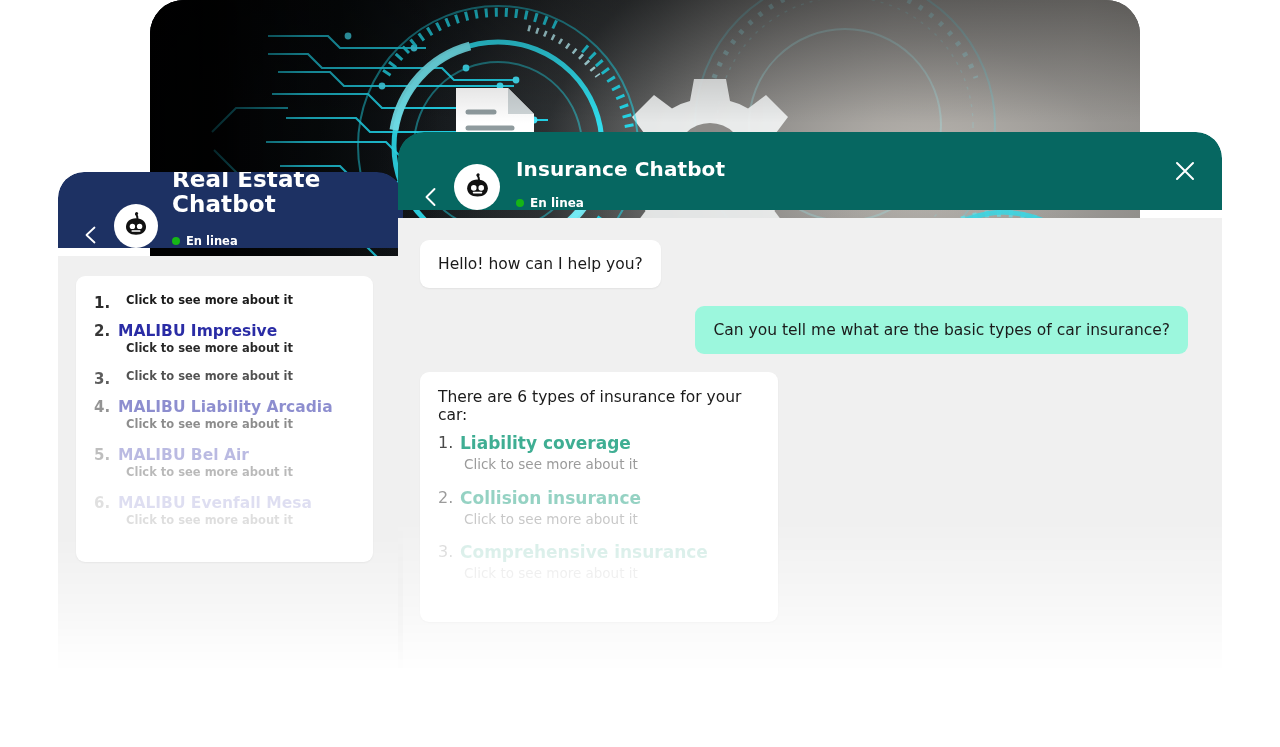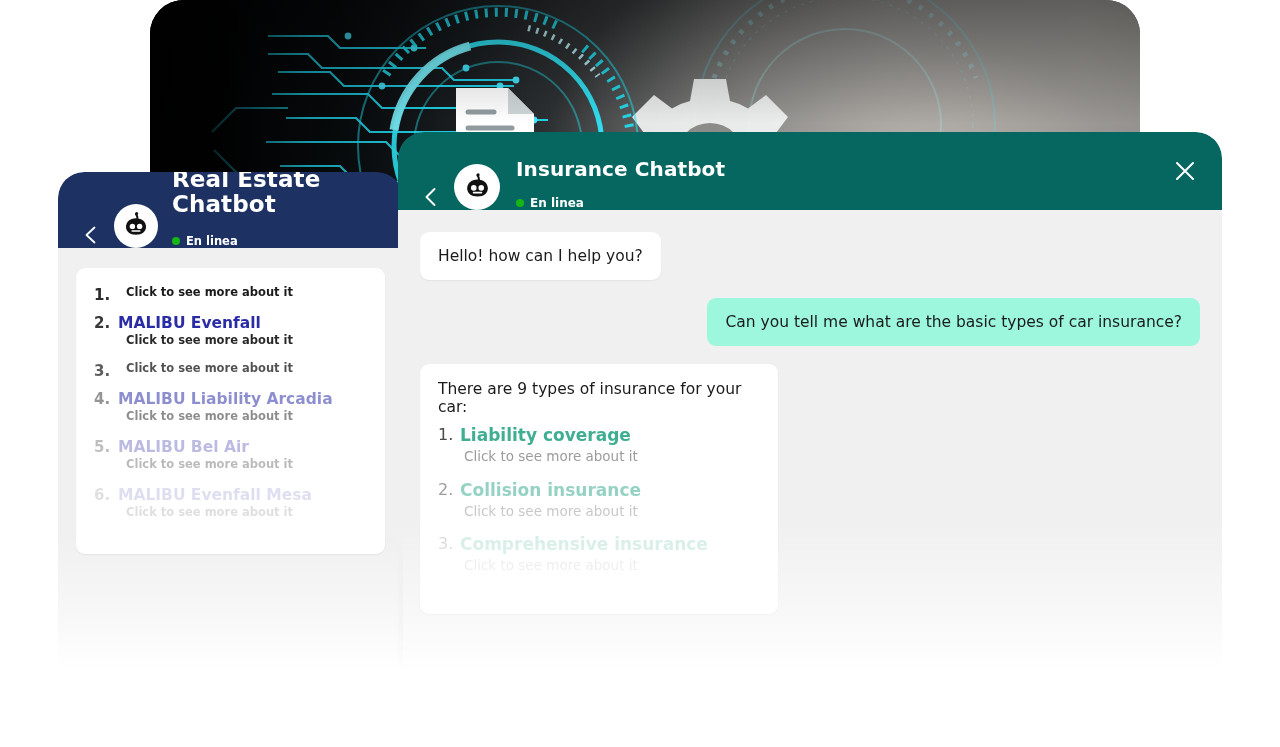--- a/index.html
+++ b/index.html
@@ -163,22 +163,23 @@
     top: 50%;
     transform: translateY(-50%);
     width: 30px; height: 30px;
     display: flex; align-items: center; justify-content: center;
     cursor: pointer;
   }
 
   
   .panel-body {
     position: relative;
-    padding: 22px 0 0 0;
+    padding: 22px 12px 0 0;
     height: calc(100% - 78px);
+    margin-top: 8px;
   }
   #panel-real .panel-body { height: calc(100% - 76px); padding-top: 20px; }
 
   .msg-row { display: flex; padding: 0 22px; margin-bottom: 18px; }
   .msg-row.right { justify-content: flex-end; }
 
   .bubble {
     font-size: 15.5px;
     line-height: 1.3;
     color: #1b1b1b;
@@ -419,21 +420,21 @@
 
     <div class="panel-body">
       <div class="list-card">
         <ol class="opt-list" id="real-opts">
             <li style="opacity: 1;">
               <span class="num">1.</span>
               <span class="opt-sub">Click to see more about it</span>
             </li>
             <li style="opacity: 0.94;">
               <span class="num">2.</span>
-              <span class="opt-title">MALIBU Evenfall</span>
+              <span class="opt-title">MALIBU Impresive</span>
               <span class="opt-sub">Click to see more about it</span>
             </li>
             <li style="opacity: 0.76;">
               <span class="num">3.</span>
               <span class="opt-sub">Click to see more about it</span>
             </li>
             <li style="opacity: 0.5;">
               <span class="num">4.</span>
               <span class="opt-title">MALIBU Liability Arcadia</span>
               <span class="opt-sub">Click to see more about it</span>
@@ -490,21 +491,21 @@
 
     <div class="panel-body">
       <div class="msg-row">
         <div class="bubble bot">Hello! how can I help you?</div>
       </div>
       <div class="msg-row right">
         <div class="bubble user">Can you tell me what are the basic types of car insurance?</div>
       </div>
 
       <div class="list-card">
-        <div class="list-intro">There are 9 types of insurance for your car:</div>
+        <div class="list-intro">There are 6 types of insurance for your car:</div>
         <ol class="opt-list" id="ins-opts">
             <li style="opacity: 1;">
               <span class="num">1.</span>
               <span class="opt-title">Liability coverage</span>
               <span class="opt-sub">Click to see more about it</span>
             </li>
             <li style="opacity: 0.55;">
               <span class="num">2.</span>
               <span class="opt-title">Collision insurance</span>
               <span class="opt-sub">Click to see more about it</span>

